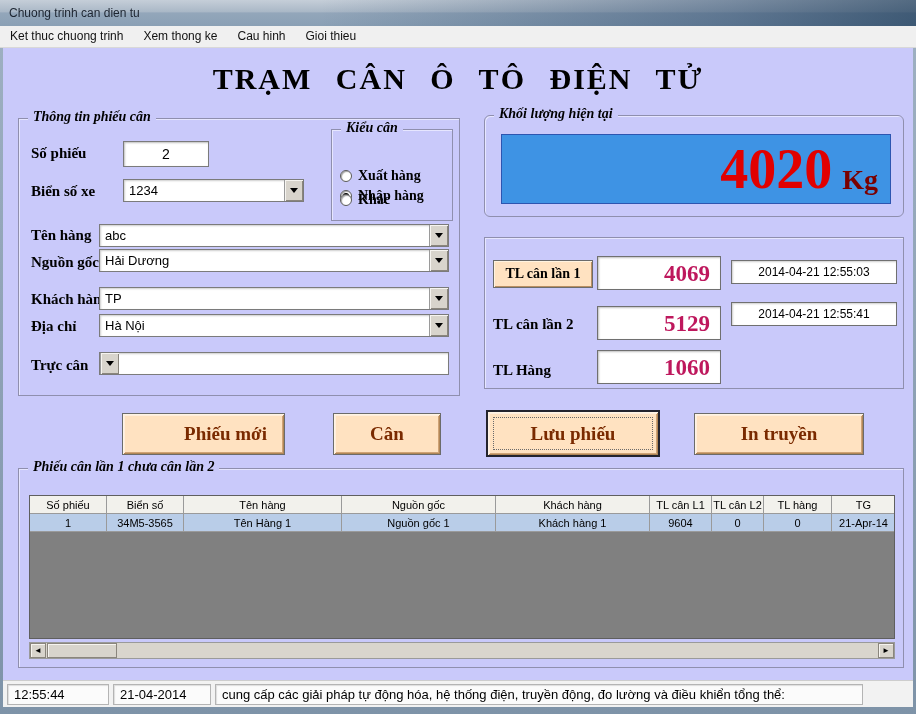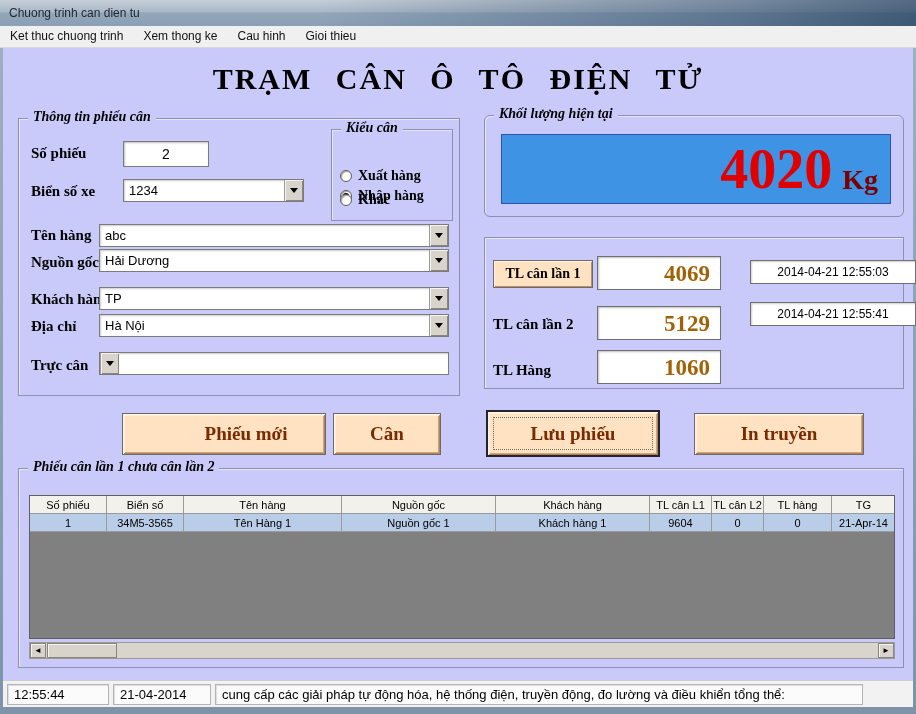--- a/index.html
+++ b/index.html
@@ -63,27 +63,27 @@
   .display-unit { font-family:"Liberation Serif",serif; font-weight:bold; font-size:28px; color:#7a0000; margin-left:10px; margin-top:22px; }
   .wlabel-btn {
     position:absolute; background:#ffe2c1; border:1px solid #6b6b6b;
     box-shadow:inset 1px 1px 0 #fff3e0, inset -1px -1px 0 #b98f62;
     font-family:"Liberation Serif",serif; font-weight:bold; font-size:14px; color:#000;
     display:flex; align-items:center; justify-content:center;
   }
   .wvalue {
     position:absolute; width:124px; height:34px; background:#fff; border:1px solid #707070;
     box-shadow:inset 1px 1px 2px rgba(0,0,0,.25);
-    font-family:"Liberation Serif",serif; font-weight:bold; font-size:23px; color:#a16207;
+    font-family:"Liberation Serif",serif; font-weight:bold; font-size:23px; color:#be185d;
     text-align:right; padding:4px 10px 0 0;
   }
   .wtime {
     position:absolute; width:166px; height:24px; background:#fff; border:1px solid #707070;
     box-shadow:inset 1px 1px 2px rgba(0,0,0,.2);
-    font-size:12px; color:#000; text-align:center; line-height:22px;margin-left:19px;
+    font-size:12px; color:#000; text-align:center; line-height:22px;
   }
   
   .btn {
     position:absolute; background:#ffe2c1; border:1px solid #6b6b6b;
     box-shadow:inset 1px 1px 0 #fff4e4, inset -1px -1px 0 #b08657, inset 2px 2px 0 #ffeedd, inset -2px -2px 0 #cfa376;
     font-family:"Liberation Serif",serif; font-weight:bold; font-size:19px; color:#7a2a00;
     display:flex; align-items:center; justify-content:center; cursor:default;
   }
   .btn-focus { border:2px solid #23232e; }
   .btn-focus::after { content:""; position:absolute; left:5px; right:5px; top:5px; bottom:5px; border:1px dotted #6a6a6a; }
@@ -219,21 +219,21 @@
       <div class="wtime" style="left:246px;top:22px;">2014-04-21 12:55:03</div>
 
       <span class="flabel" style="left:8px;top:78px;">TL cân lần 2</span>
       <div class="wvalue" style="left:112px;top:68px;">5129</div>
       <div class="wtime" style="left:246px;top:64px;">2014-04-21 12:55:41</div>
 
       <span class="flabel" style="left:8px;top:124px;">TL Hàng</span>
       <div class="wvalue" style="left:112px;top:112px;">1060</div>
     </div>
 
-    <div class="btn" style="left:119px;top:365px;width:204px;height:42px;padding-left:44px;">Phiếu mới</div>
+    <div class="btn" style="left:119px;top:365px;width:163px;height:42px;padding-left:44px;">Phiếu mới</div>
     <div class="btn" style="left:330px;top:365px;width:108px;height:42px;">Cân</div>
     <div class="btn btn-focus" style="left:483px;top:362px;width:174px;height:47px;">Lưu phiếu</div>
     <div class="btn" style="left:691px;top:365px;width:170px;height:42px;">In truyền</div>
 
     <div class="groupbox" style="left:15px;top:420px;width:886px;height:200px;">
       <span class="legend">Phiếu cân lần 1 chưa cân lần 2</span>
 
       <div class="grid">
         <div class="grid-row ghead">
           <div class="gcell w0">Số phiếu</div>

